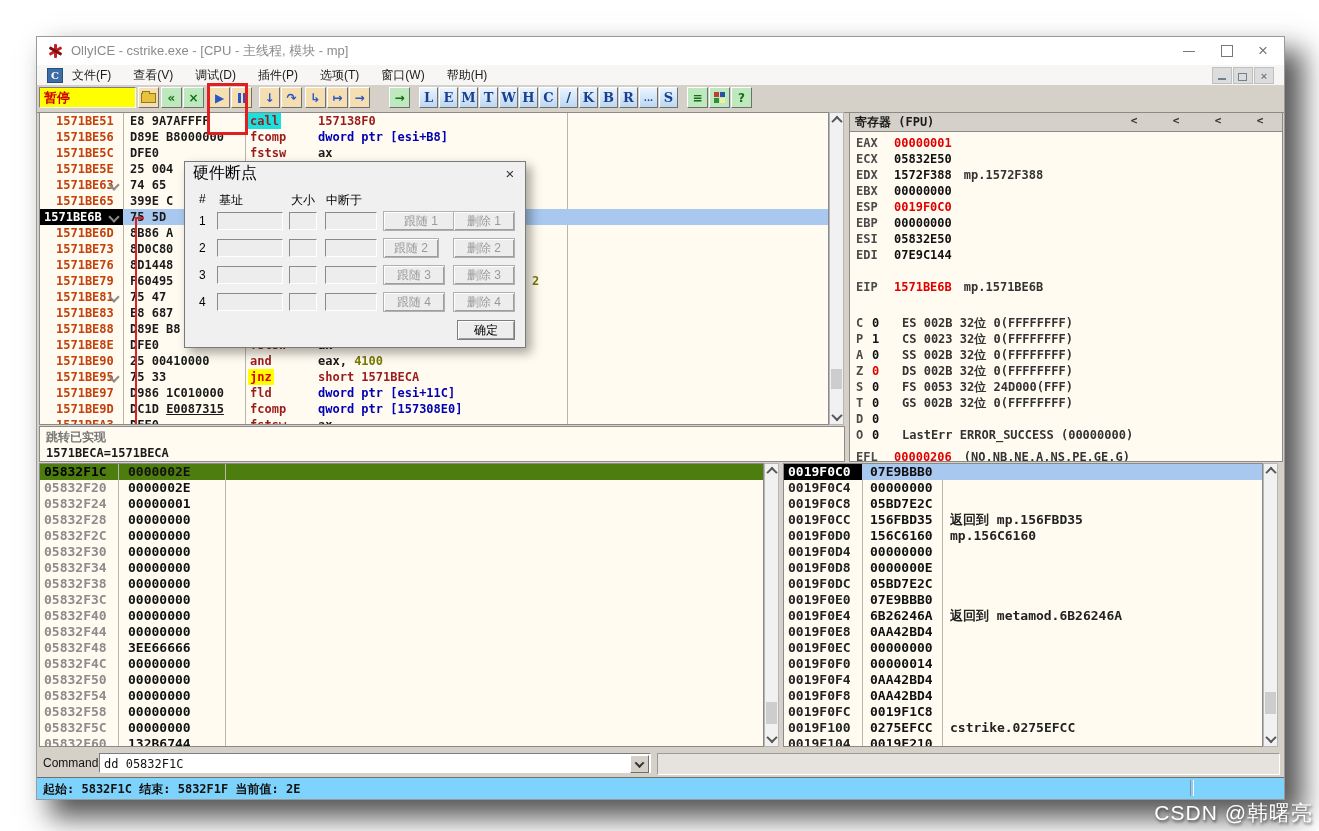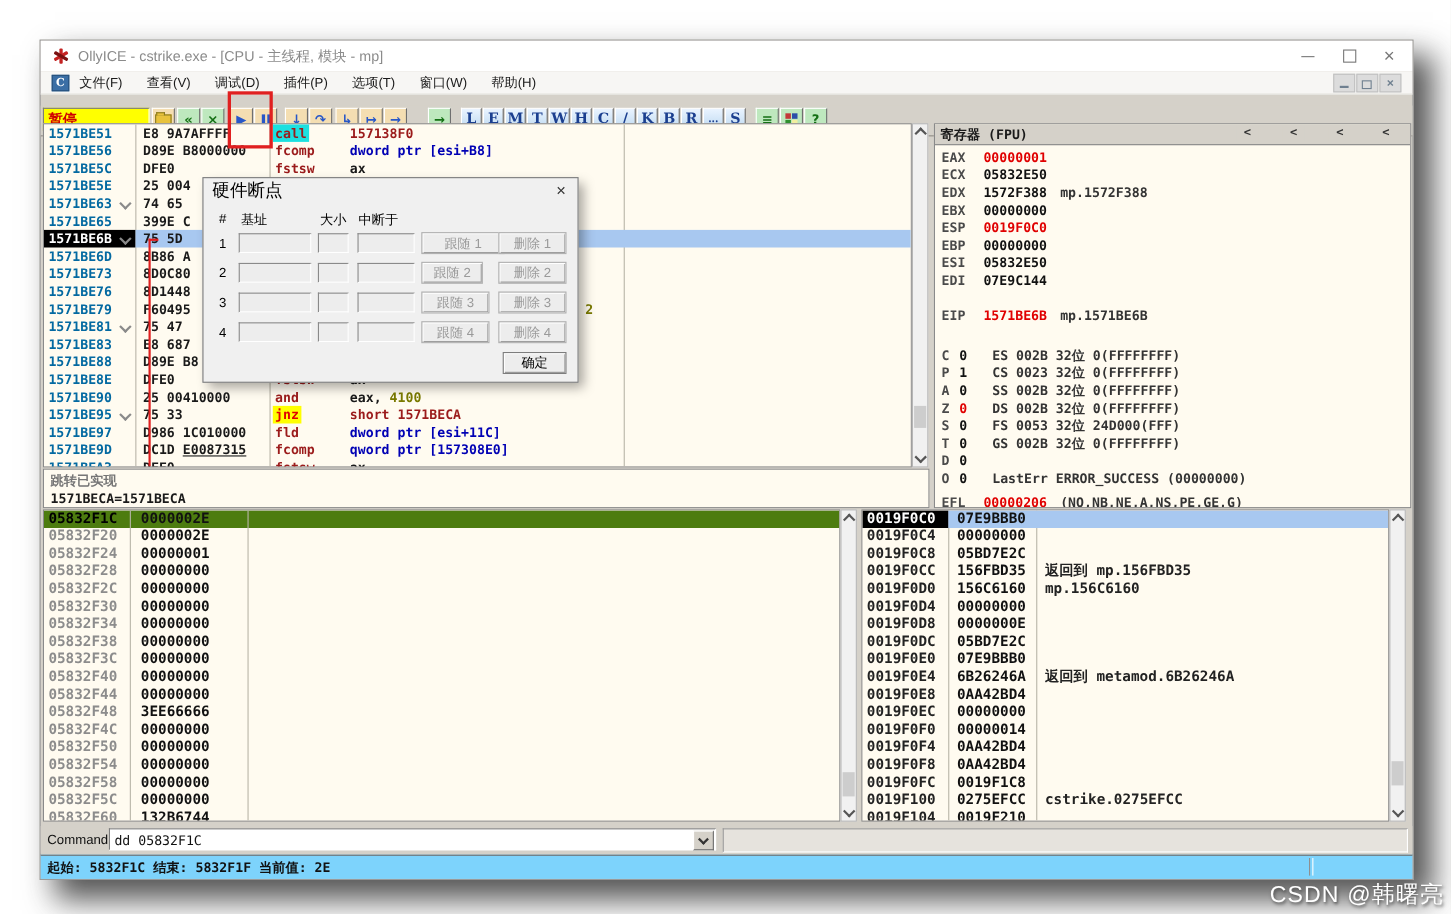--- a/index.html
+++ b/index.html
@@ -32,21 +32,21 @@
   #menu-items{display:flex;gap:22px;font-size:12px;color:#1a1a1a}
   .menu-item{cursor:default}
   .mdi-btn{position:absolute;top:2px;width:18px;height:15px;background:#DCDCDC;border:1px solid #c0c0c0;
            display:flex;align-items:center;justify-content:center;color:#6F8090;font-size:11px;font-weight:bold}
   #mdi-min{right:52px}#mdi-restore{right:31px}#mdi-close{right:10px}
   #mdi-min b{width:8px;height:0;border-top:2px solid #6F8090;margin-top:7px}
   #mdi-restore b{width:7px;height:6px;border:1px solid #6F8090;position:relative;top:1px;left:-1px;background:#DCDCDC}
   #mdi-restore b::before{content:"";position:absolute;left:2px;top:-3px;width:7px;height:6px;border:1px solid #6F8090;z-index:-1}
 
   
-  #toolbar{position:absolute;left:0;top:59px;right:0;height:27px;background:#D5D1C9;border-bottom:1px solid #8f8c85}
+  #toolbar{position:absolute;left:0;top:48px;right:0;height:27px;background:#D5D1C9;border-bottom:1px solid #8f8c85}
   #pause-state{position:absolute;left:2px;top:2px;width:97px;height:21px;background:#FFFF00;
       border:1px solid;border-color:#7d7d7d #fff #fff #7d7d7d;color:#D00000;font-weight:bold;font-size:13px;
       display:flex;align-items:center;padding-left:4px;box-sizing:border-box}
   .tbtn{position:absolute;top:2px;width:21px;height:21px;box-sizing:border-box;border:1px solid;
         border-color:#fff #6f6f6f #6f6f6f #fff;display:flex;align-items:center;justify-content:center;
         font-size:12px;font-weight:bold;font-family:"DejaVu Sans",sans-serif}
   .t-tan{background:#F4DEB2;color:#2757C8}
   .t-green{background:#BEE8BE;color:#157015}
   .tletter{position:absolute;top:2px;width:19px;height:21px;box-sizing:border-box;border:1px solid;
         border-color:#fff #6f6f6f #6f6f6f #fff;background:linear-gradient(#EAF4FF,#BCD8F0);
@@ -65,21 +65,21 @@
   
   .pane{position:absolute;background:#FFFBF0;border:1px solid #8a8a8a;box-sizing:border-box;overflow:hidden}
   .vdiv{position:absolute;top:0;bottom:0;width:1px;background:#b9b5a8}
   .dbg{font-family:"DejaVu Sans Mono",monospace;font-size:12px;font-weight:700;color:#1a1a1a}
 
   
   #disasm{left:2px;top:75px;width:790px;height:313px}
   .drow{height:16px;position:relative;white-space:pre;line-height:16px}
   .drow>span{position:absolute;z-index:2}
   .drow.sel::before{content:"";position:absolute;left:83px;right:0;top:0;bottom:0;background:#A8C8F0;z-index:1}
-  .d-addr{left:4px;color:#0369a1}
+  .d-addr{left:16px;color:#c2410c}
   .d-addrbox{left:0;width:83px;height:16px;background:#000;color:#fff;padding-left:4px;box-sizing:border-box}
   .d-bytes{left:90px}
   .d-bytes u{text-decoration:underline}
   .d-mn{left:210px;color:#9B1B1B}
   .mn-call{background:#1CE0E0;padding:0 2px;margin-left:-2px}
   .mn-jnz{background:#FFFF00;color:#E00000;padding:0 2px;margin-left:-2px}
   .d-ops{left:278px}
   .op-num{color:#9B1B1B}.op-mem{color:#0000B4}.op-reg{color:#1a1a1a}.op-plain{color:#1a1a1a}.op-imm{color:#7A7A00}
   .d-tail{left:492px;color:#7A7A00}
   .gchev{position:absolute;left:70px;top:4px;width:6px;height:6px;border-left:2px solid #8a8a8a;border-bottom:2px solid #8a8a8a;transform:rotate(-45deg);z-index:2}

